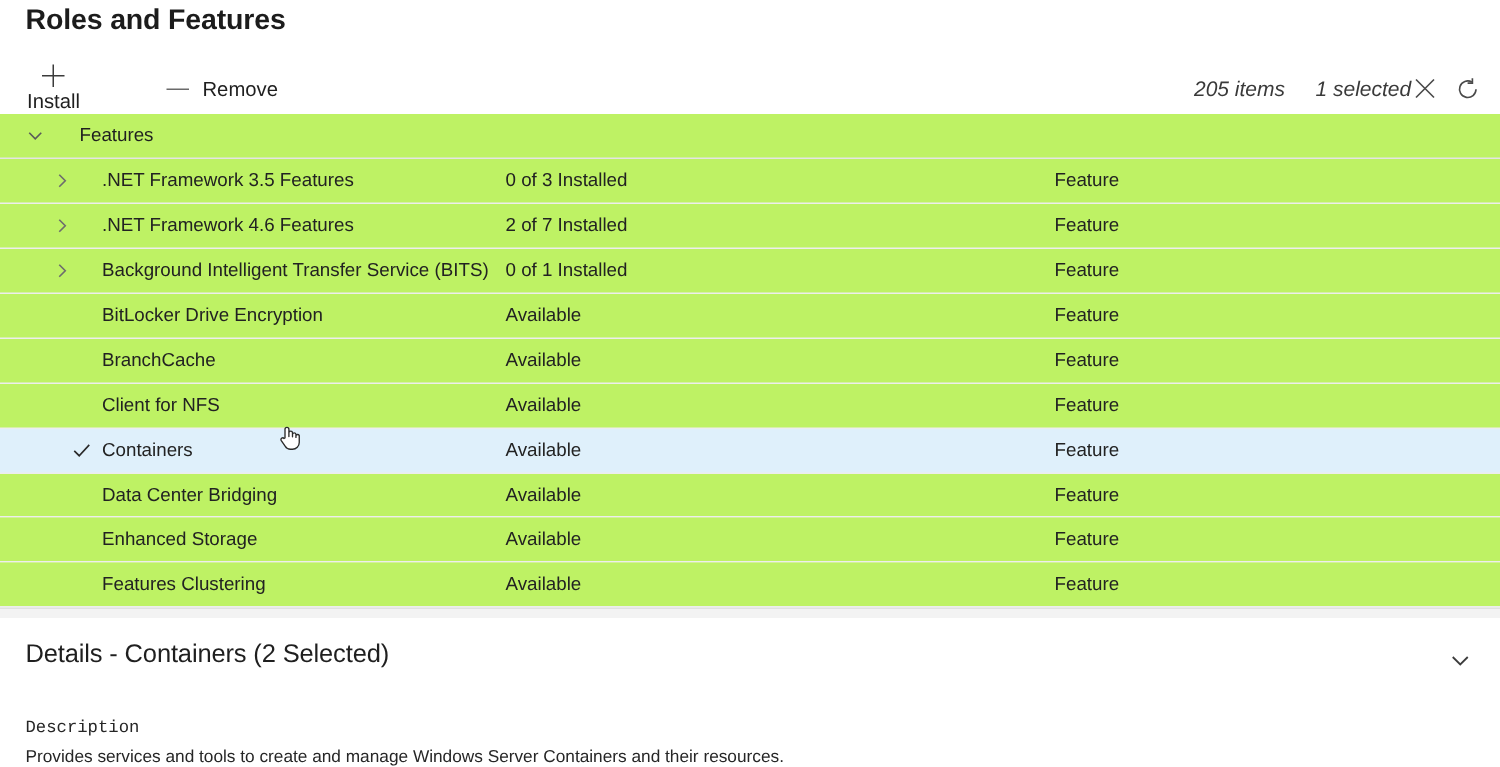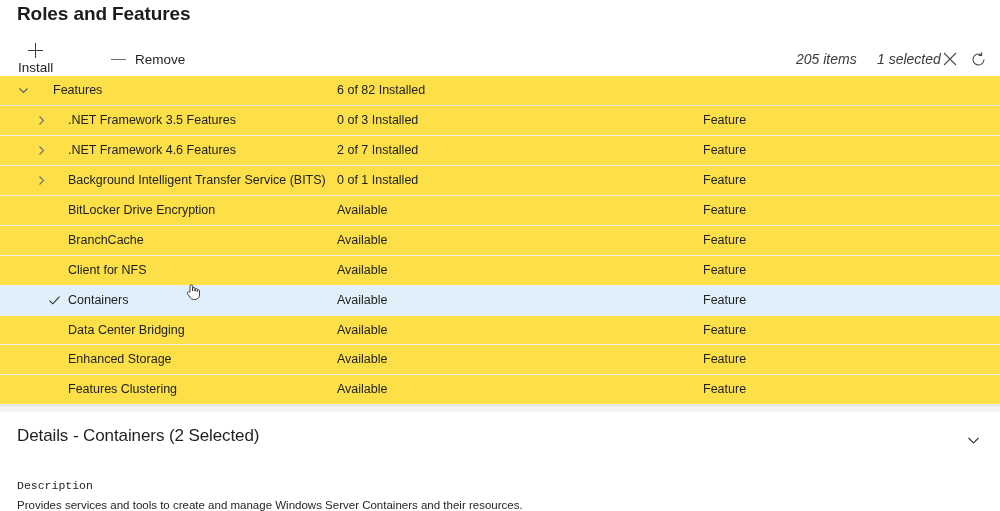--- a/index.html
+++ b/index.html
@@ -131,21 +131,21 @@
     height: 329px;
     overflow: hidden;
     background: #ffffff;
   }
   .row {
     position: relative;
     height: 28.95px;
     border-bottom: 1px solid #ededed;
     display: block;
     width: 1000px;
-    background: #fde047;
+    background: #bef264;
   }
   .row.header-row {
     border-bottom: 1px solid #e4e4e4;
   }
   .row.selected {
     background: #dff0fb;
   }
   .cell-name {
     position: absolute;
     left: 68px;
@@ -313,21 +313,20 @@
 
   <div class="table">
 
     <div class="row header-row">
       <div class="expander">
         <svg width="13" height="13" viewBox="0 0 13 13">
           <path d="M2.5 4.5 L6.5 8.5 L10.5 4.5" stroke="#5a5a5a" stroke-width="1.1" fill="none"></path>
         </svg>
       </div>
       <div class="cell-name">Features</div>
-      <div class="cell-status">6 of 82 Installed</div>
       <div class="cell-type"></div>
     </div>
 
     <div id="rows-host">
         <div class="row">
           <div class="expander">
             <svg width="13" height="13" viewBox="0 0 13 13">
               <path d="M4.5 2.5 L8.5 6.5 L4.5 10.5" stroke="#6d6d6d" stroke-width="1.1" fill="none"></path>
             </svg>
           </div>

